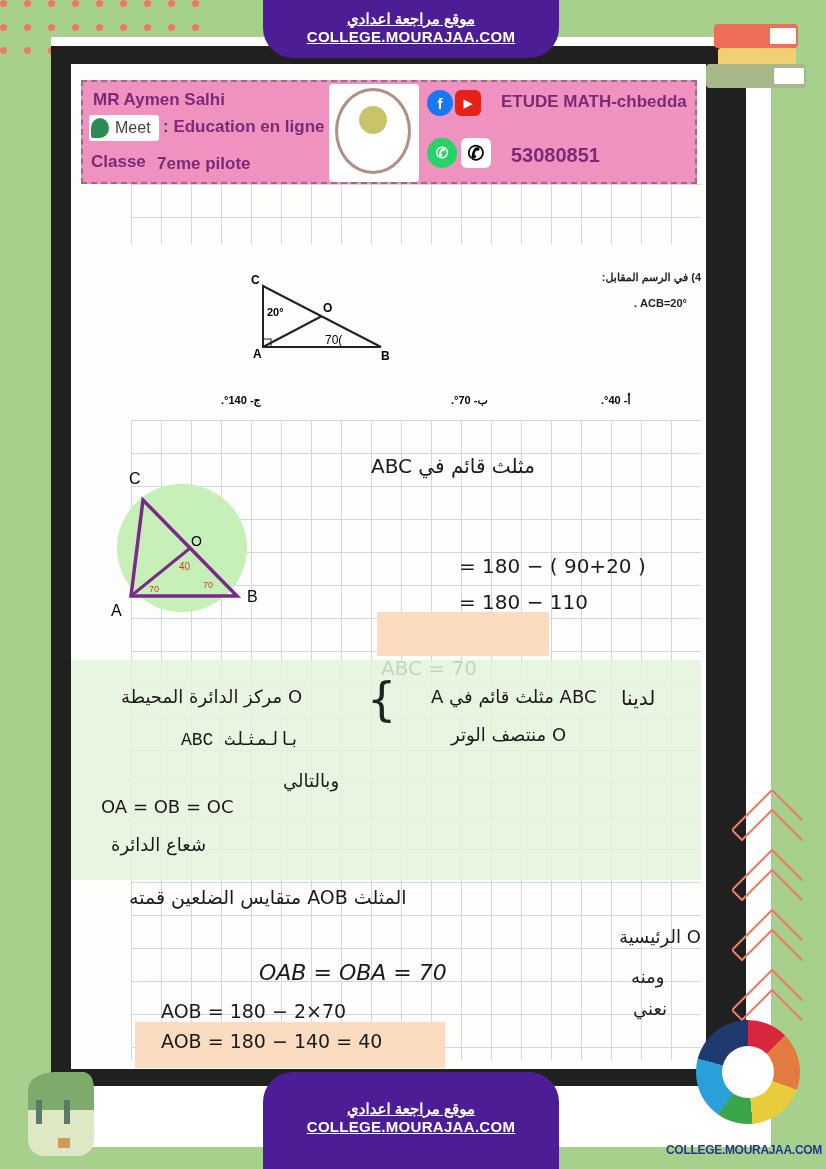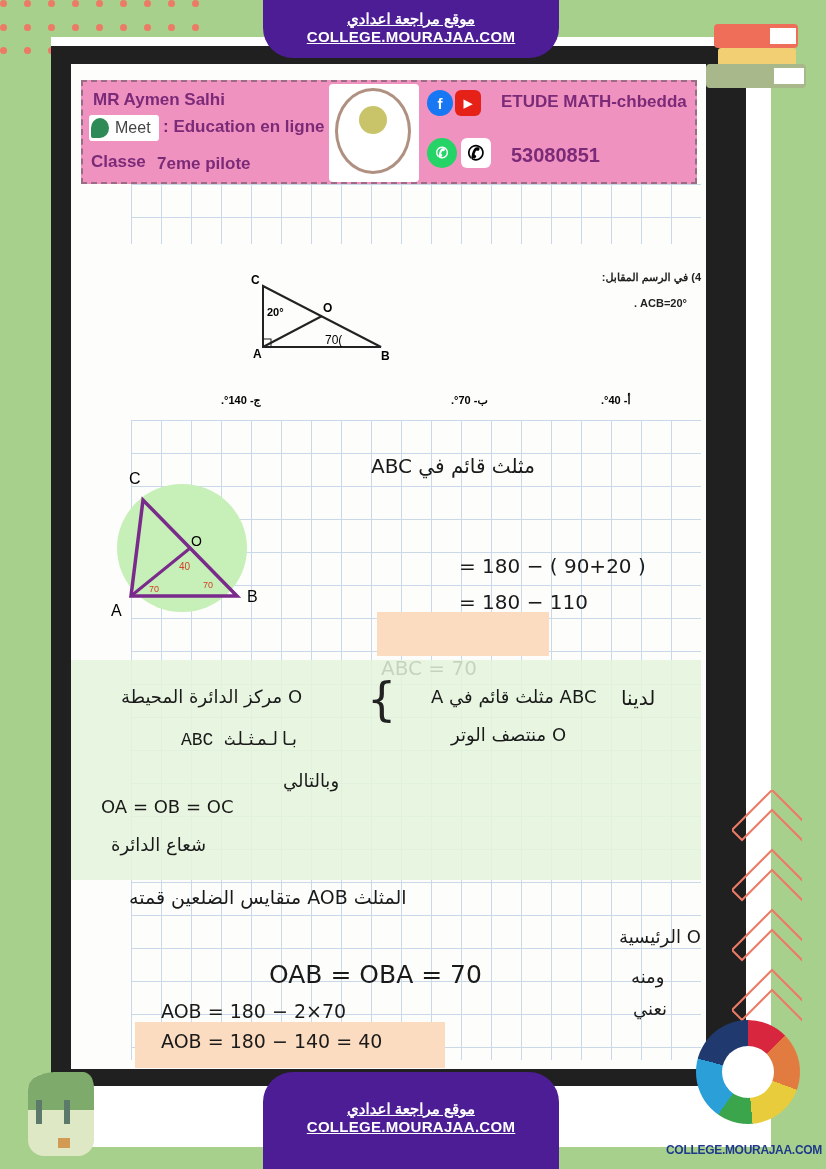--- a/index.html
+++ b/index.html
@@ -143,21 +143,21 @@
   <div class="hand" style="left:50px;top:622px;font-size:18px;direction:rtl;">O مركز الدائرة المحيطة</div>
   <div class="hand" style="left:110px;top:664px;font-size:18px;direction:rtl;font-family:Liberation Mono, monospace;">بالمثلث ABC</div>
   <div class="hand" style="left:212px;top:706px;font-size:18px;">وبالتالي</div>
   <div class="hand" style="left:30px;top:732px;font-size:18px;">OA = OB = OC</div>
   <div class="hand" style="left:40px;top:770px;font-size:18px;">شعاع الدائرة</div>
 
   <div class="hand" style="left:50px;top:822px;font-size:19px;direction:rtl;margin-left:8px;">المثلث AOB متقايس الضلعين قمته</div>
   <div class="hand" style="left:548px;top:862px;font-size:18px;">الرئيسية O</div>
   <div class="hand" style="left:560px;top:902px;font-size:18px;">ومنه</div>
   <div class="hand" style="left:562px;top:934px;font-size:18px;">نعني</div>
-  <div class="hand" style="left:198px;top:896px;font-size:25px;">OAB = OBA = 70</div>
+  <div class="hand" style="left:188px;top:896px;font-size:22px;font-style:italic;">OAB = OBA = 70</div>
   <div class="hand" style="left:90px;top:936px;font-size:19px;">AOB = 180 − 2×70</div>
   <div class="peach" style="left:64px;top:958px;width:310px;height:46px;"></div>
   <div class="hand" style="left:90px;top:966px;font-size:19px;">AOB = 180 − 140 = 40</div>
 </div>
 
 <div class="top-tab">
   <span class="tab-ar" style="margin-top:10px">موقع مراجعة اعدادي</span>
   <span class="tab-en">COLLEGE.MOURAJAA.COM</span>
 </div>
 

